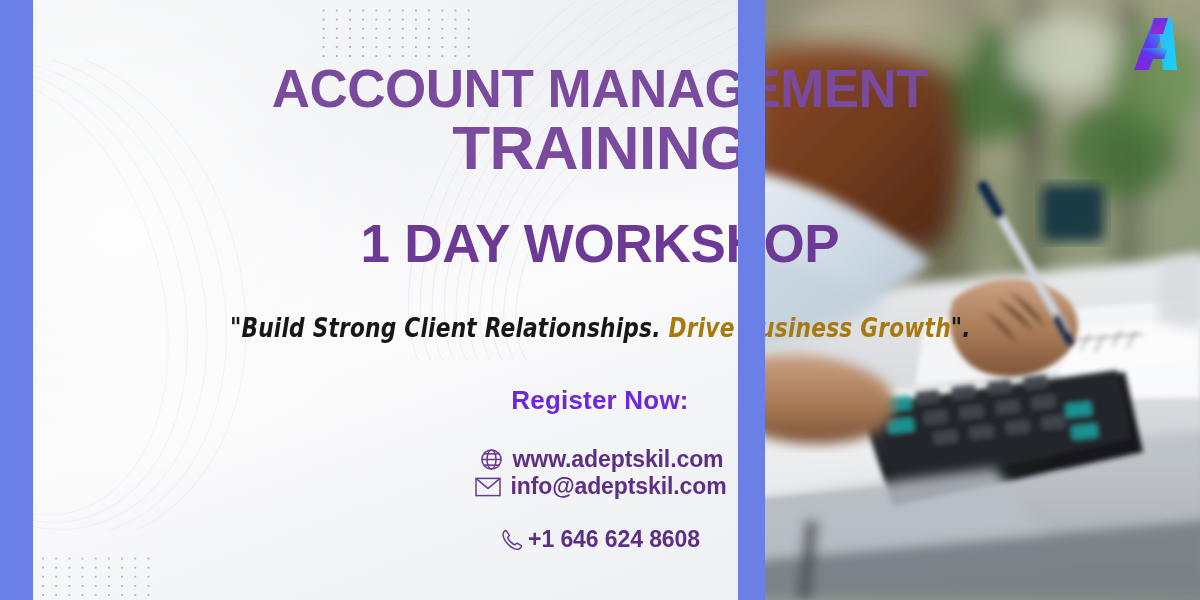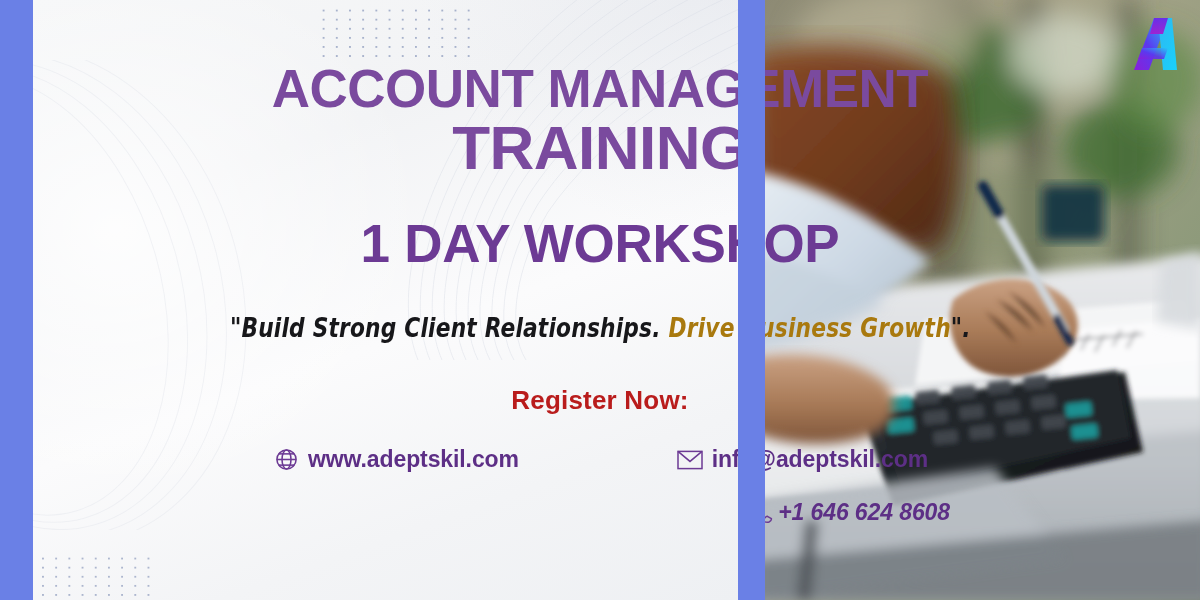--- a/index.html
+++ b/index.html
@@ -120,47 +120,48 @@
     white-space:nowrap;
     transform:scaleX(.93);
   }
   .tagline .dark { color:#17171a; }
   .tagline .gold { color:#a9790e; }
   .tagline .quote { color:#17171a; }
 
   .register {
     margin-top:42px;
     text-align:center;
-    color:#b91c1c;
+    color:#6d28d9;
     font-weight:bold;
     font-size:26px;
     letter-spacing:.2px;
   }
 
   .contact-row {
     margin-top:30px;
     width:700px;
     display:flex;
     justify-content:space-between;
     align-items:center;
     padding:0 22px 0 24px;
+    flex-direction:column;
   }
   .contact-item {
     display:flex; align-items:center; gap:9px;
     color:#5d2f86;
     font-size:23px;
     font-weight:bold;
     letter-spacing:-0.1px;
   }
   .contact-item.phone {
     margin-top:26px;
     justify-content:center;
     gap:4px;
   }
-  .phone-wrap { width:700px; display:flex; justify-content:flex-end;font-style:italic; }
+  .phone-wrap { width:700px; display:flex; justify-content:center; }
   .ico { flex:0 0 auto; display:block; }
 
   
   .photo {
     position:absolute; left:765px; top:0;
     width:435px; height:600px;
     overflow:hidden;
     z-index:3;
     background:#6d6a5e;
   }

